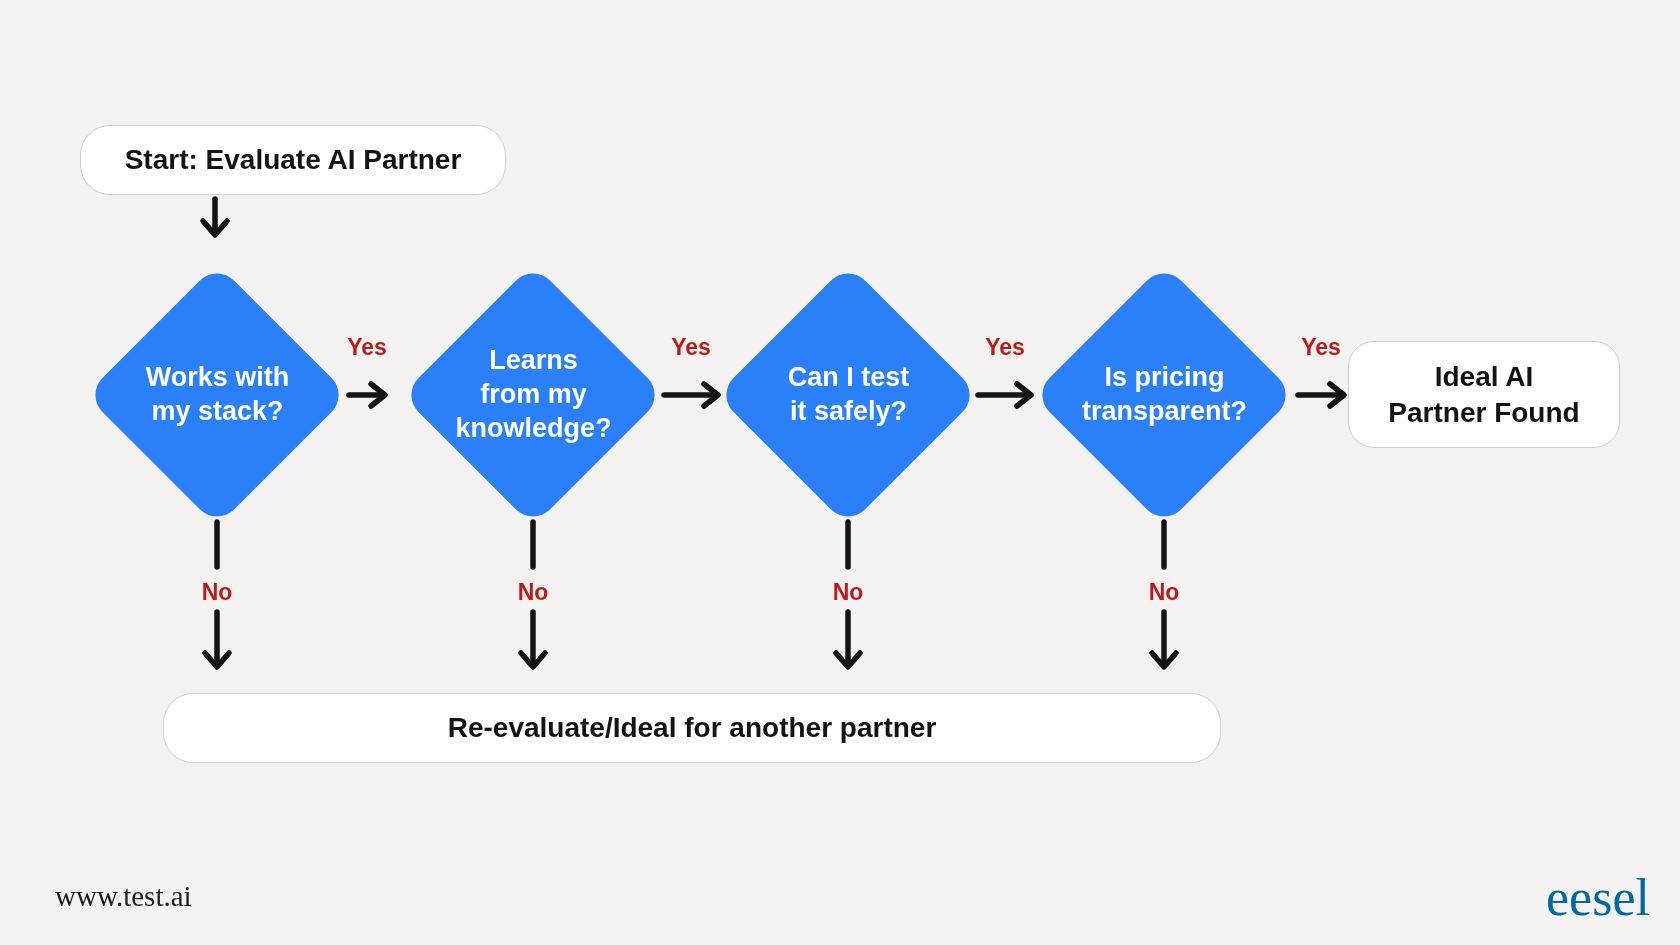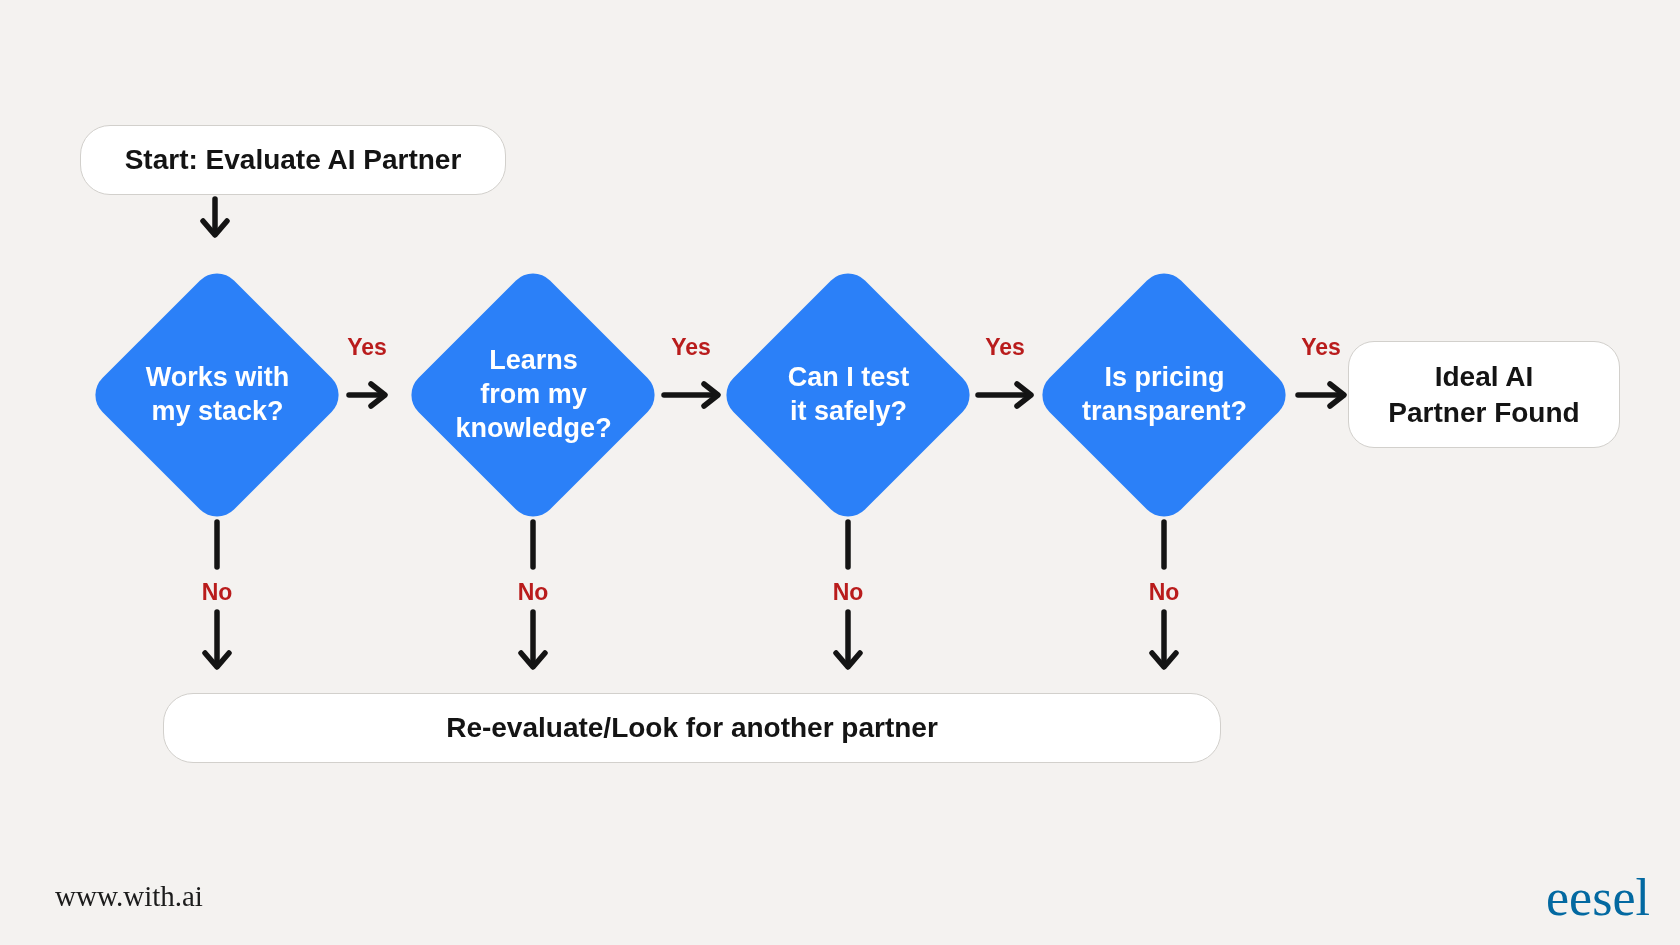--- a/index.html
+++ b/index.html
@@ -150,21 +150,21 @@
       <line x1="1164" y1="612" x2="1164" y2="663"></line>
       <polyline points="1152,653 1164,667 1176,653"></polyline>
     </g>
   </svg>
 
   <div class="terminal start-node">Start: Evaluate AI Partner</div>
 
   <div class="terminal success-node">Ideal AI
 Partner Found</div>
 
-  <div class="terminal fail-node">Re-evaluate/Look for another partner</div>
+  <div class="terminal fail-node">Re-evaluate/Ideal for another partner</div>
 
   <div class="diamond d1">
     <div class="q">Works with
 my stack?</div>
   </div>
   <div class="diamond d2">
     <div class="q">Learns
 from my
 knowledge?</div>
   </div>
@@ -180,16 +180,16 @@
   <div class="branch-label" style="left:367px; top:347px;">Yes</div>
   <div class="branch-label" style="left:691px; top:347px;">Yes</div>
   <div class="branch-label" style="left:1005px; top:347px;">Yes</div>
   <div class="branch-label" style="left:1321px; top:347px;">Yes</div>
 
   <div class="branch-label" style="left:217px; top:592px;">No</div>
   <div class="branch-label" style="left:533px; top:592px;">No</div>
   <div class="branch-label" style="left:848px; top:592px;">No</div>
   <div class="branch-label" style="left:1164px; top:592px;">No</div>
 
-  <div class="footer-site">www.with.ai</div>
+  <div class="footer-site">www.test.ai</div>
   <div class="footer-brand">eesel</div>
 
 </div>
 
 </body></html>

